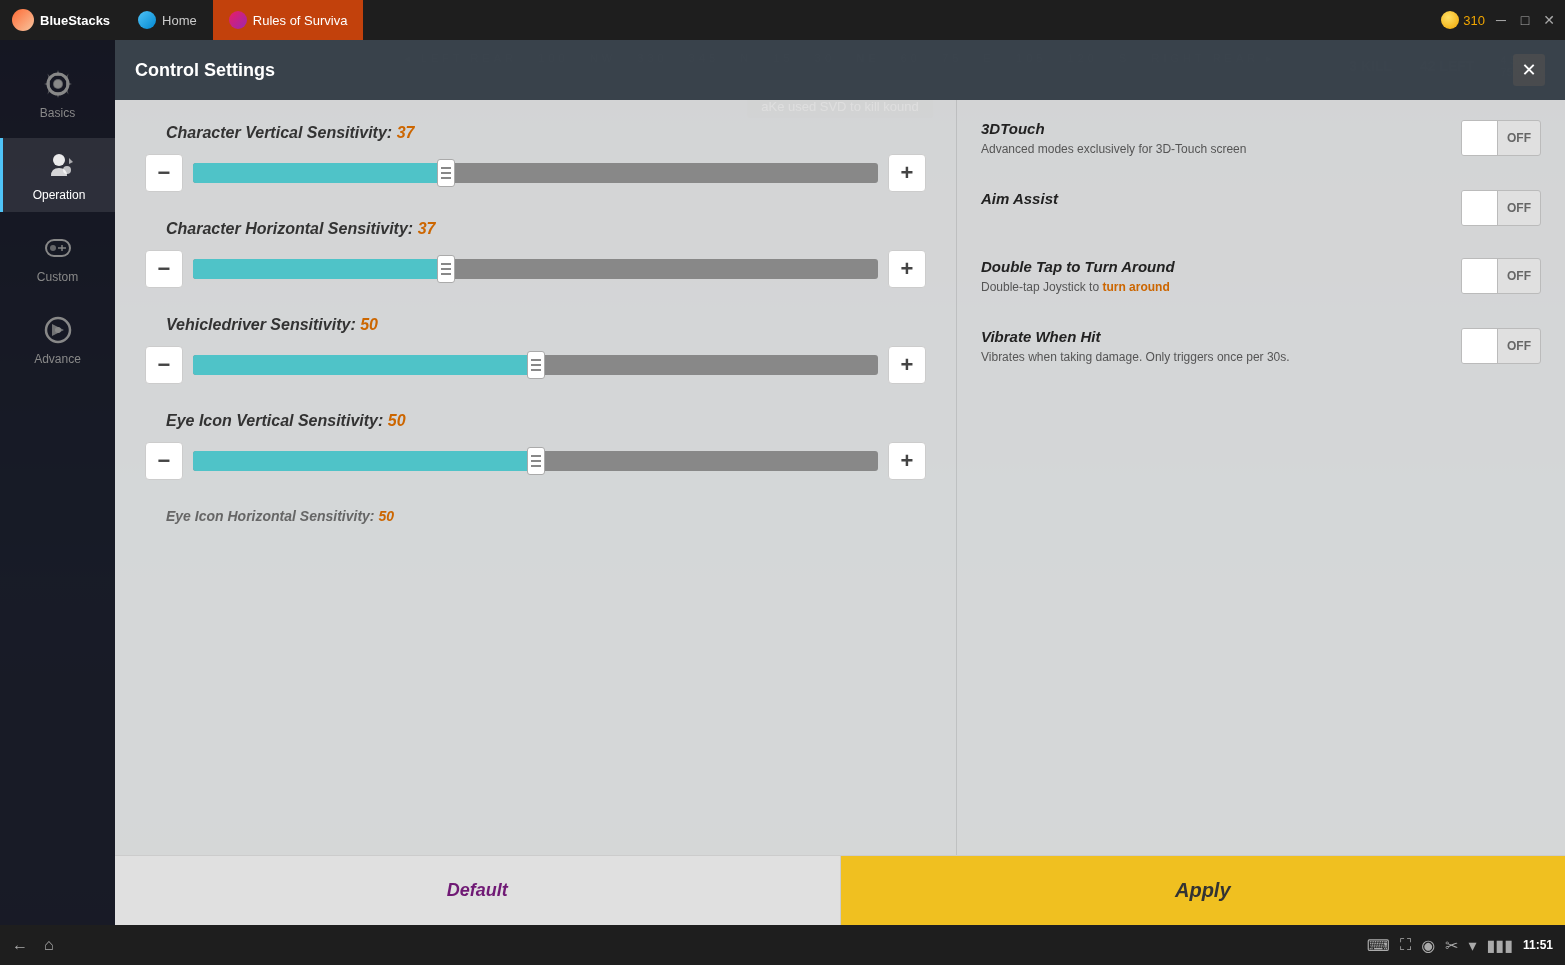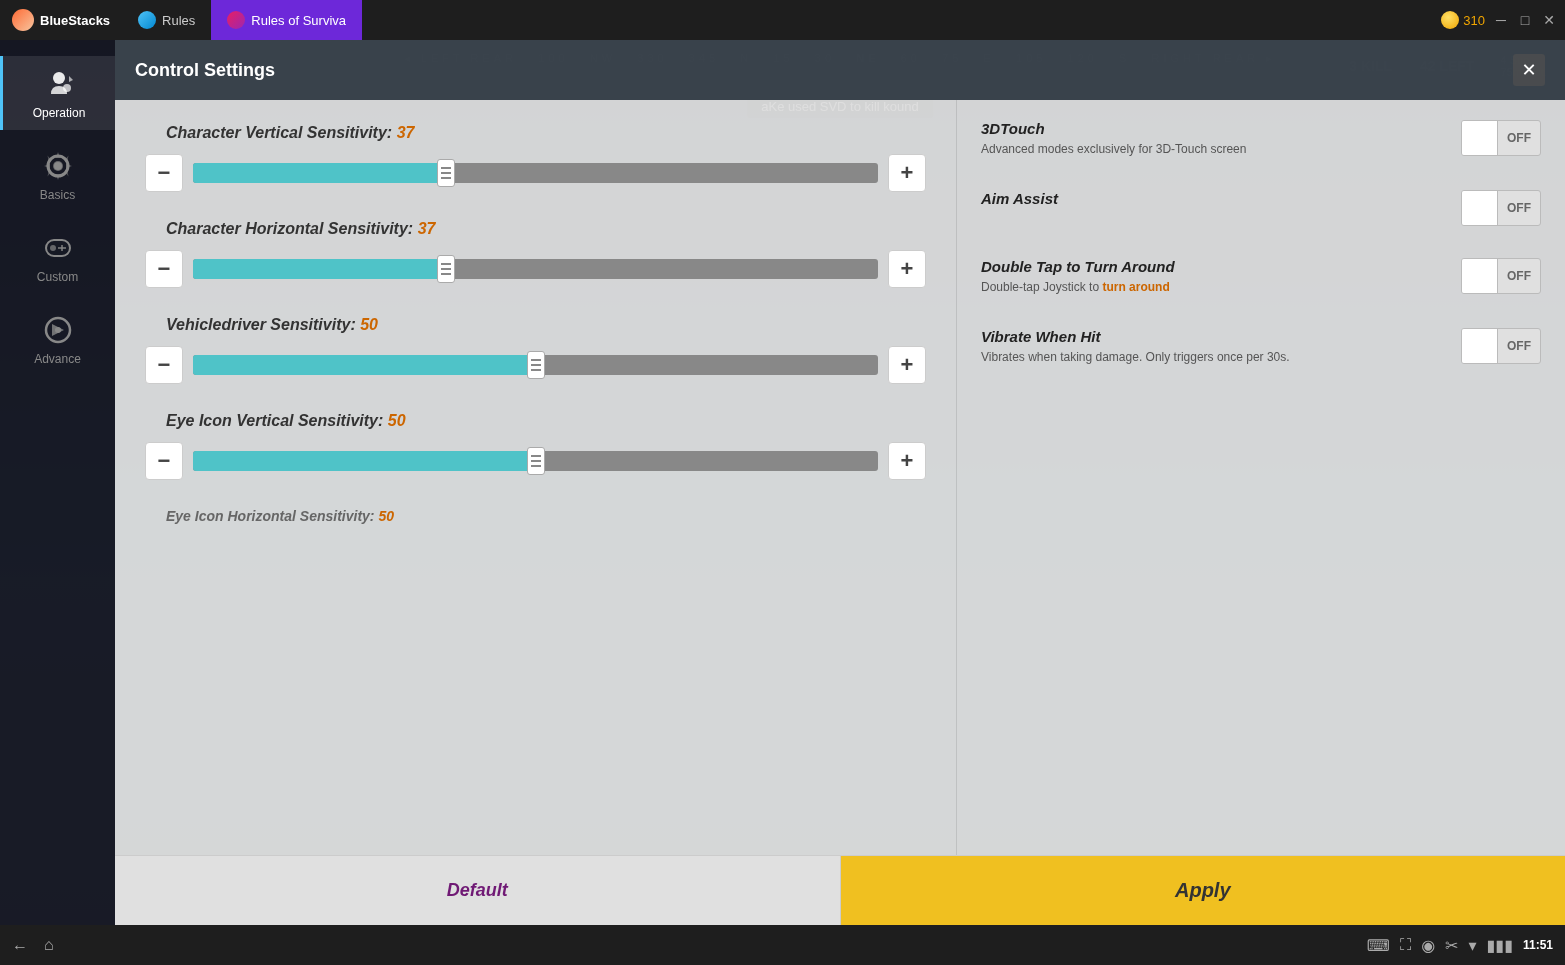--- a/index.html
+++ b/index.html
@@ -42,21 +42,21 @@
       align-items: center;
       gap: 6px;
       padding: 0 16px;
       height: 40px;
       color: #ccc;
       font-size: 13px;
       cursor: pointer;
     }
 
     .tab.active {
-      background: #6d28d9;
+      background: #c2410c;
       color: white;
     }
 
     .tab-icon {
       width: 18px;
       height: 18px;
       border-radius: 50%;
     }
 
     .bluestacks-logo {
@@ -507,62 +507,62 @@
 <div class="game-bg"></div>
 
 <div class="top-bar">
   <div class="top-bar-left">
     <div class="bluestacks-logo">
       <div class="bs-icon"></div>
       <span>BlueStacks</span>
     </div>
     <div class="tab">
       <div class="tab-icon" style="background: linear-gradient(135deg,#4fc3f7,#0288d1);"></div>
-      <span>Rules</span>
+      <span>Home</span>
     </div>
     <div class="tab active">
       <div class="tab-icon" style="background: linear-gradient(135deg,#e91e63,#9c27b0);"></div>
       <span>Rules of Surviva</span>
     </div>
   </div>
   <div class="top-bar-right">
     <div class="coin-display">
       <div class="coin-icon"></div>
       <span>310</span>
     </div>
     <div class="window-btn">─</div>
     <div class="window-btn">□</div>
     <div class="window-btn">✕</div>
   </div>
 </div>
 
 <div class="sidebar">
-  <div class="sidebar-item active">
-    <div class="sidebar-icon">
-      <svg viewBox="0 0 32 32" class="op-svg" style="color:white">
-        <circle cx="16" cy="10" r="6" fill="currentColor" opacity="0.9"></circle>
-        <path d="M8 26 Q8 18 16 18 Q24 18 24 26" fill="currentColor" opacity="0.8"></path>
-        <circle cx="24" cy="20" r="4" fill="currentColor" opacity="0.7"></circle>
-        <path d="M26 8 L30 12 L26 14 Z" fill="currentColor" opacity="0.6"></path>
-      </svg>
-    </div>
-    <span>Operation</span>
-  </div>
   <div class="sidebar-item">
     <div class="sidebar-icon">
       <svg viewBox="0 0 32 32" class="gear-svg" style="color:#888">
         <circle cx="16" cy="16" r="5" fill="currentColor" opacity="0.7"></circle>
         <path d="M16 2 L18 8 L14 8 Z M16 30 L18 24 L14 24 Z M2 16 L8 14 L8 18 Z M30 16 L24 14 L24 18 Z" fill="currentColor" opacity="0.6"></path>
         <path d="M5.5 5.5 L9.5 10.5 L7 13 Z M26.5 5.5 L22.5 10.5 L25 13 Z M5.5 26.5 L9.5 21.5 L7 19 Z M26.5 26.5 L22.5 21.5 L25 19 Z" fill="currentColor" opacity="0.5"></path>
         <circle cx="16" cy="16" r="10" fill="none" stroke="currentColor" stroke-width="3"></circle>
         <circle cx="16" cy="16" r="4" fill="currentColor"></circle>
       </svg>
     </div>
     <span>Basics</span>
   </div>
+  <div class="sidebar-item active">
+    <div class="sidebar-icon">
+      <svg viewBox="0 0 32 32" class="op-svg" style="color:white">
+        <circle cx="16" cy="10" r="6" fill="currentColor" opacity="0.9"></circle>
+        <path d="M8 26 Q8 18 16 18 Q24 18 24 26" fill="currentColor" opacity="0.8"></path>
+        <circle cx="24" cy="20" r="4" fill="currentColor" opacity="0.7"></circle>
+        <path d="M26 8 L30 12 L26 14 Z" fill="currentColor" opacity="0.6"></path>
+      </svg>
+    </div>
+    <span>Operation</span>
+  </div>
   <div class="sidebar-item">
     <div class="sidebar-icon">
       <svg viewBox="0 0 32 32" class="ctrl-svg" style="color:#888">
         <rect x="4" y="8" width="24" height="16" rx="8" fill="none" stroke="currentColor" stroke-width="2"></rect>
         <circle cx="11" cy="16" r="3" fill="currentColor" opacity="0.7"></circle>
         <rect x="19" y="13" width="2" height="6" fill="currentColor" opacity="0.7"></rect>
         <rect x="16" y="15" width="8" height="2" fill="currentColor" opacity="0.7"></rect>
       </svg>
     </div>
     <span>Custom</span>

